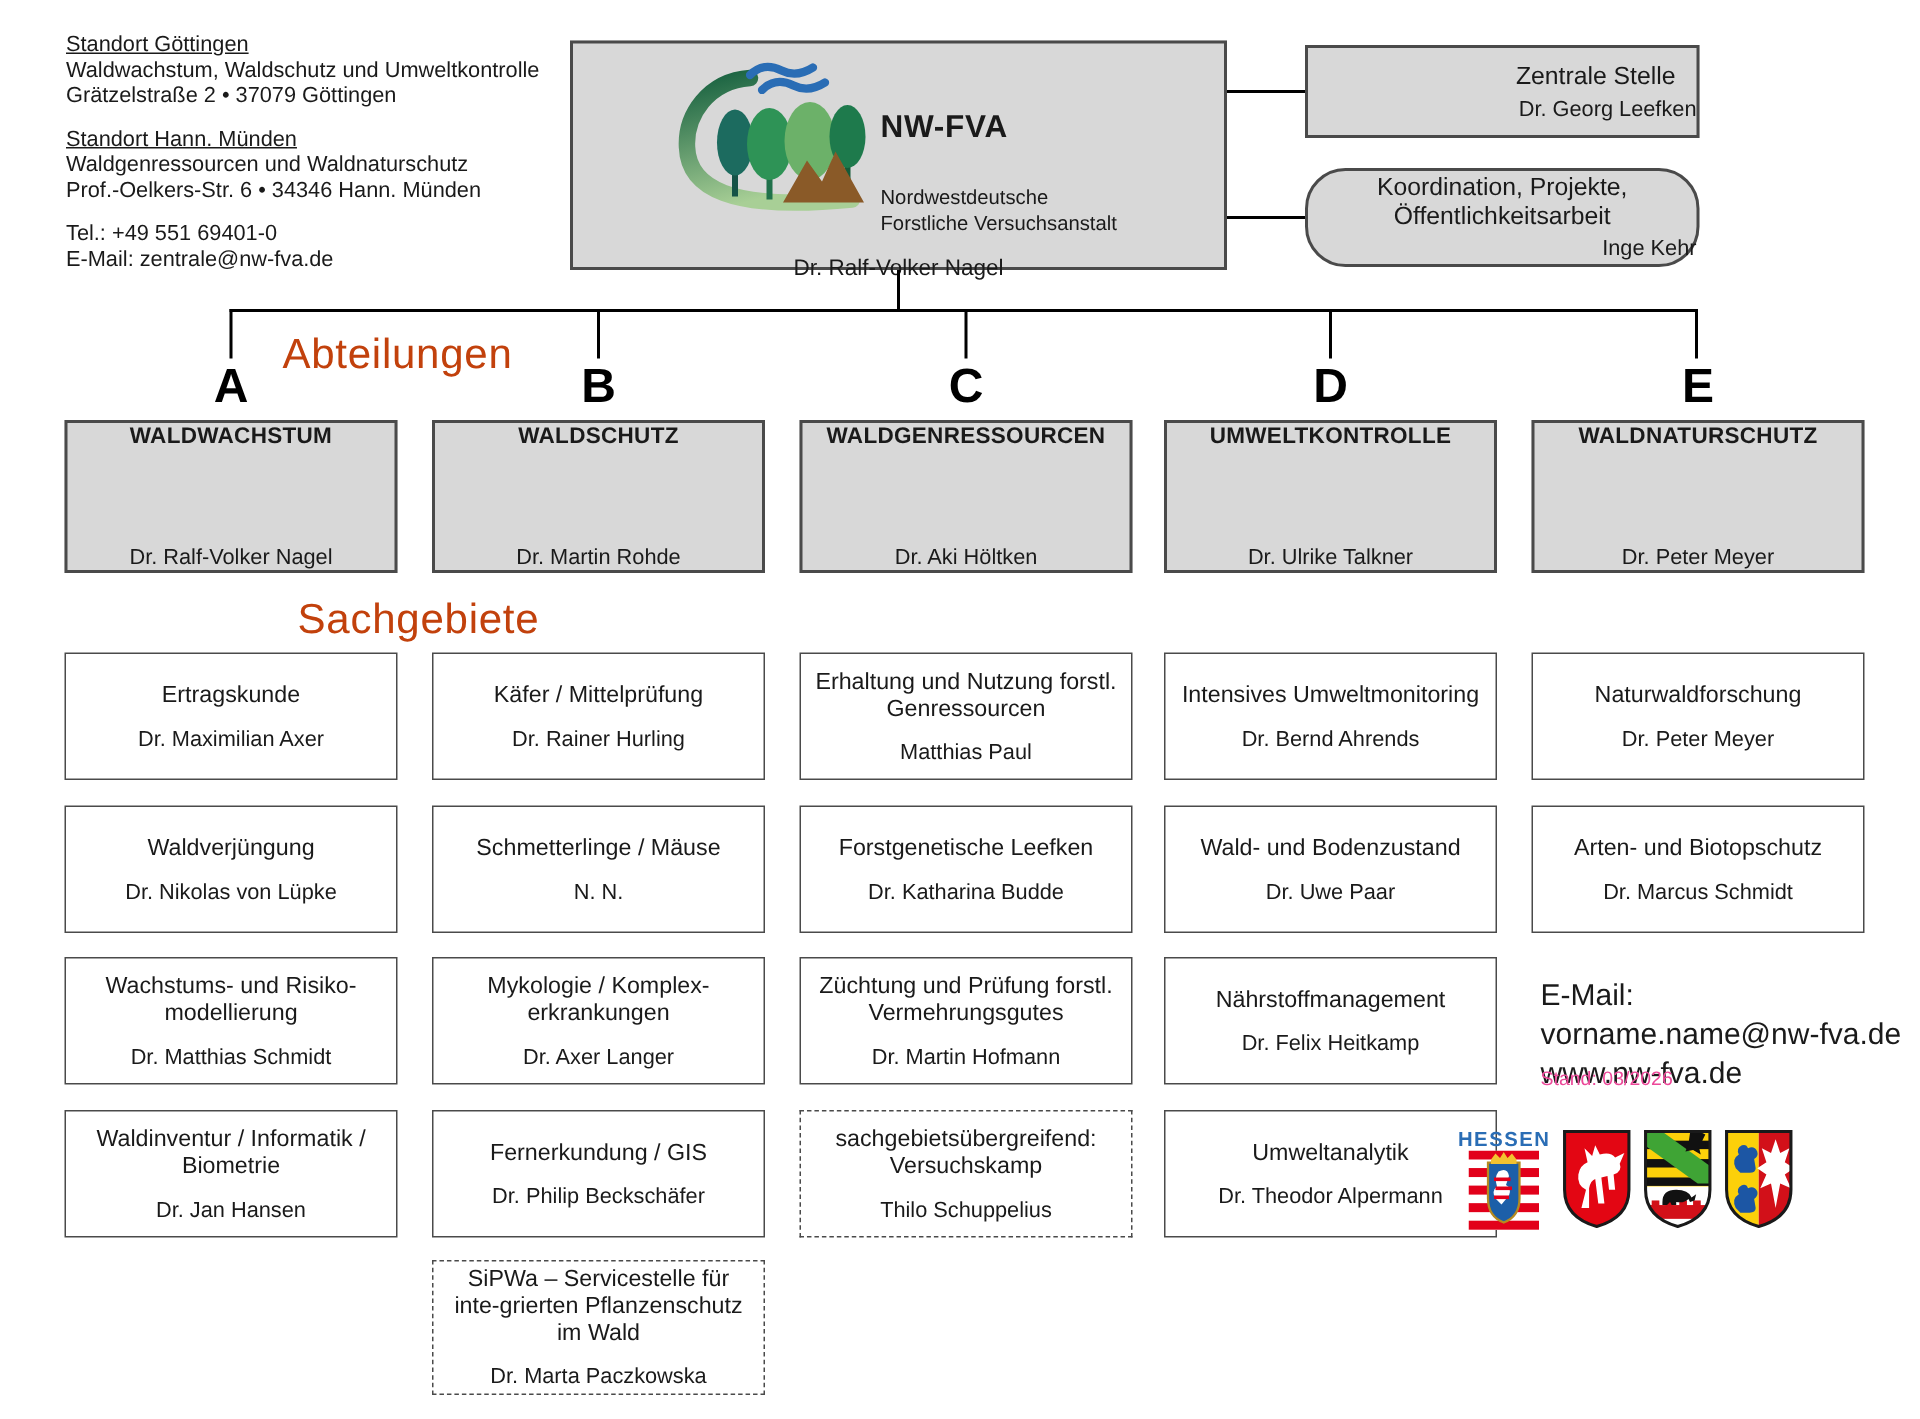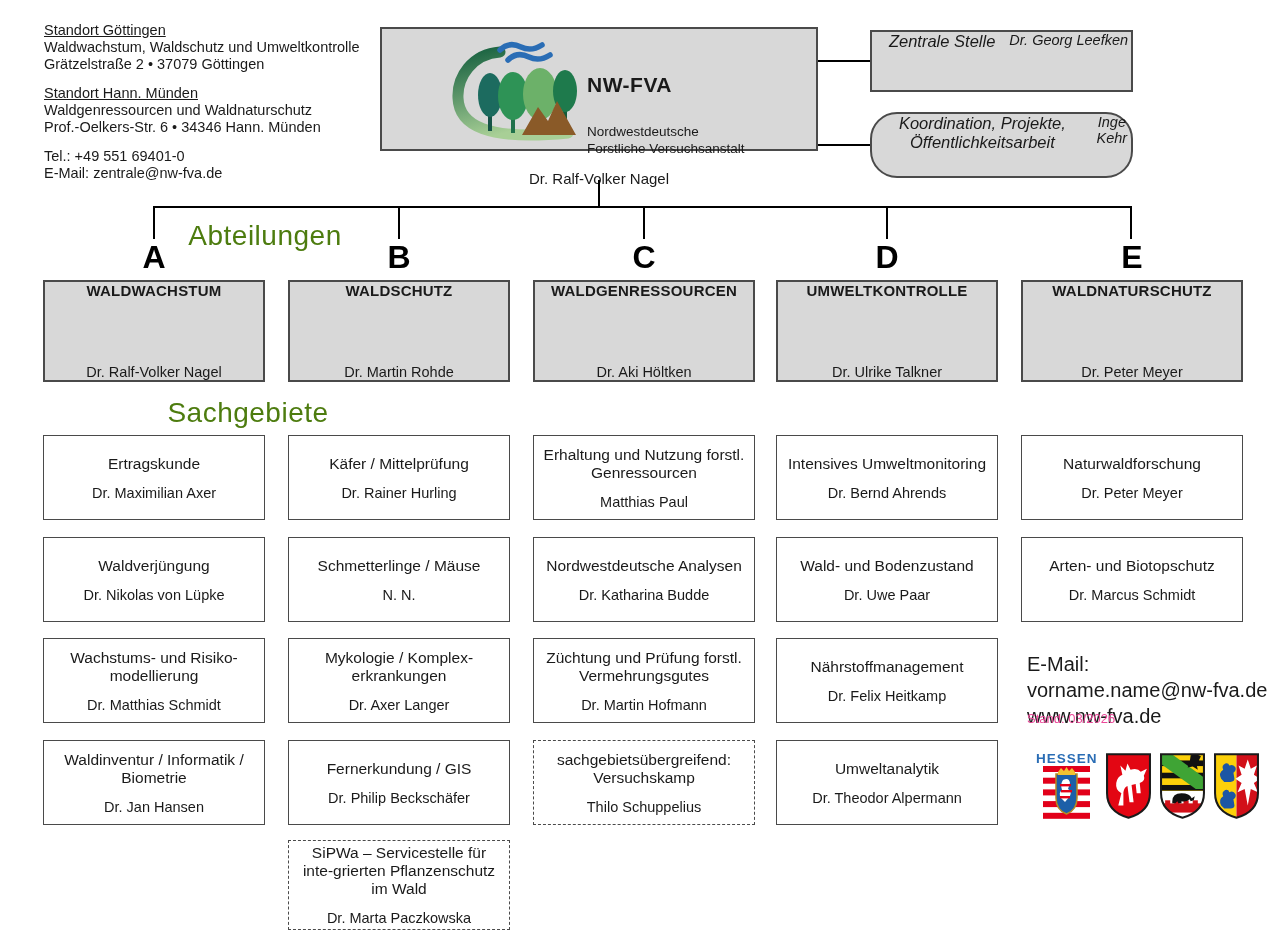--- a/index.html
+++ b/index.html
@@ -16,48 +16,48 @@
   .sbox{position:absolute;width:222px;height:85px;background:#ffffff;border:1.5px solid #4a4a4a;
         box-sizing:border-box;display:flex;flex-direction:column;align-items:center;
         justify-content:center;row-gap:12px;text-align:center;padding:4px 8px;}
   .sbox.dashed{border:1.5px dashed #4a4a4a;}
   .sbox-title{font-size:15.5px;line-height:18px;}
   .sbox-person{font-size:14.5px;}
   
   .col-a{left:43px}.col-b{left:288px}.col-c{left:533px}.col-d{left:776px}.col-e{left:1021px}
   .row-1{top:435px}.row-2{top:537px}.row-3{top:638px}.row-4{top:740px}.row-5{top:840px;height:90px}
   
-  .root-box{left:380px;top:27px;width:438px;height:124px;}
+  .root-box{left:380px;top:27px;width:438px;height:153px;}
   .logo-svg{position:absolute;left:66px;top:6px;}
   .root-acronym{position:absolute;left:205px;top:44px;font-size:21px;font-weight:bold;letter-spacing:0.5px;}
   .root-sub{position:absolute;left:205px;top:94px;font-size:13.5px;line-height:17px;}
   .root-person{position:absolute;left:0;top:141px;width:100%;text-align:center;font-size:15px;}
   .staff-1{left:870px;top:30px;width:263px;height:62px;}
   .staff-2{left:870px;top:112px;width:263px;height:66px;border-radius:27px;}
-  .staff-inner{width:100%;height:100%;display:flex;flex-direction:row;align-items:flex-start;
-               justify-content:center;row-gap:4px;text-align:center;font-style:italic;}
+  .staff-inner{width:100%;height:100%;display:flex;flex-direction:column;align-items:flex-end;
+               justify-content:center;row-gap:4px;text-align:center;}
   .staff-title{font-size:16.5px;line-height:19px;padding:0 14px;}
   .staff-person{font-size:14.5px;}
   
   .hline,.vline{position:absolute;background:#000000;}
   .hline{height:2px;}
   .vline{width:2px;}
   
   .section-label{position:absolute;width:222px;text-align:center;font-size:28px;font-weight:400;
-                 letter-spacing:0.5px;color:#4d7c0f;}
+                 letter-spacing:0.5px;color:#c2410c;}
   .dept-letter{position:absolute;width:222px;text-align:center;top:239px;font-size:32px;
                font-weight:bold;color:#000;}
   .dept-box{top:280px;width:222px;height:102px;display:flex;flex-direction:column;align-items:center;
             justify-content:space-between;row-gap:17px;text-align:center;}
   .dept-title{font-size:15px;font-weight:bold;letter-spacing:0.2px;}
   .dept-person{font-size:14.5px;}
   
   .email-block{position:absolute;left:1027px;top:651px;font-size:20px;line-height:26px;}
   .stand{position:absolute;left:1027px;top:711px;font-size:13px;color:#ec4899;}
-  .coats{position:absolute;left:1036px;top:752px;display:flex;align-items:flex-start;column-gap:7px;}
+  .coats{position:absolute;left:972px;top:752px;display:flex;align-items:center;column-gap:7px;}
   .coat{display:flex;flex-direction:column;align-items:center;}
   .hessen-label{font-size:13.5px;font-weight:bold;color:#2a6db5;letter-spacing:1px;line-height:14px;}
 </style>
 </head>
 <body>
 
 <div id="canvas">
 
   <div class="contact">
     <div class="site">
@@ -154,21 +154,21 @@
   </div>
   <div class="gbox dept-box col-d">
     <div class="dept-title">UMWELTKONTROLLE</div>
     <div class="dept-person">Dr. Ulrike Talkner</div>
   </div>
   <div class="gbox dept-box col-e">
     <div class="dept-title">WALDNATURSCHUTZ</div>
     <div class="dept-person">Dr. Peter Meyer</div>
   </div>
 
-  <div class="section-label" style="left:137px;top:397px;">Sachgebiete</div>
+  <div class="section-label" style="left:168px;top:397px;">Sachgebiete</div>
 
   <div class="sbox col-a row-1">
     <div class="sbox-title">Ertragskunde</div>
     <div class="sbox-person">Dr. Maximilian Axer</div>
   </div>
   <div class="sbox col-c row-1">
     <div class="sbox-title">Erhaltung und Nutzung forstl. Genressourcen</div>
     <div class="sbox-person">Matthias Paul</div>
   </div>
   <div class="sbox col-b row-1">
@@ -186,21 +186,21 @@
 
   <div class="sbox col-a row-2">
     <div class="sbox-title">Waldverjüngung</div>
     <div class="sbox-person">Dr. Nikolas von Lüpke</div>
   </div>
   <div class="sbox col-b row-2">
     <div class="sbox-title">Schmetterlinge / Mäuse</div>
     <div class="sbox-person">N. N.</div>
   </div>
   <div class="sbox col-c row-2">
-    <div class="sbox-title">Nordwestdeutsche Analysen</div>
+    <div class="sbox-title">Forstgenetische Leefken</div>
     <div class="sbox-person">Dr. Katharina Budde</div>
   </div>
   <div class="sbox col-d row-2">
     <div class="sbox-title">Wald- und Bodenzustand</div>
     <div class="sbox-person">Dr. Uwe Paar</div>
   </div>
   <div class="sbox col-e row-2">
     <div class="sbox-title">Arten- und Biotopschutz</div>
     <div class="sbox-person">Dr. Marcus Schmidt</div>
   </div>

